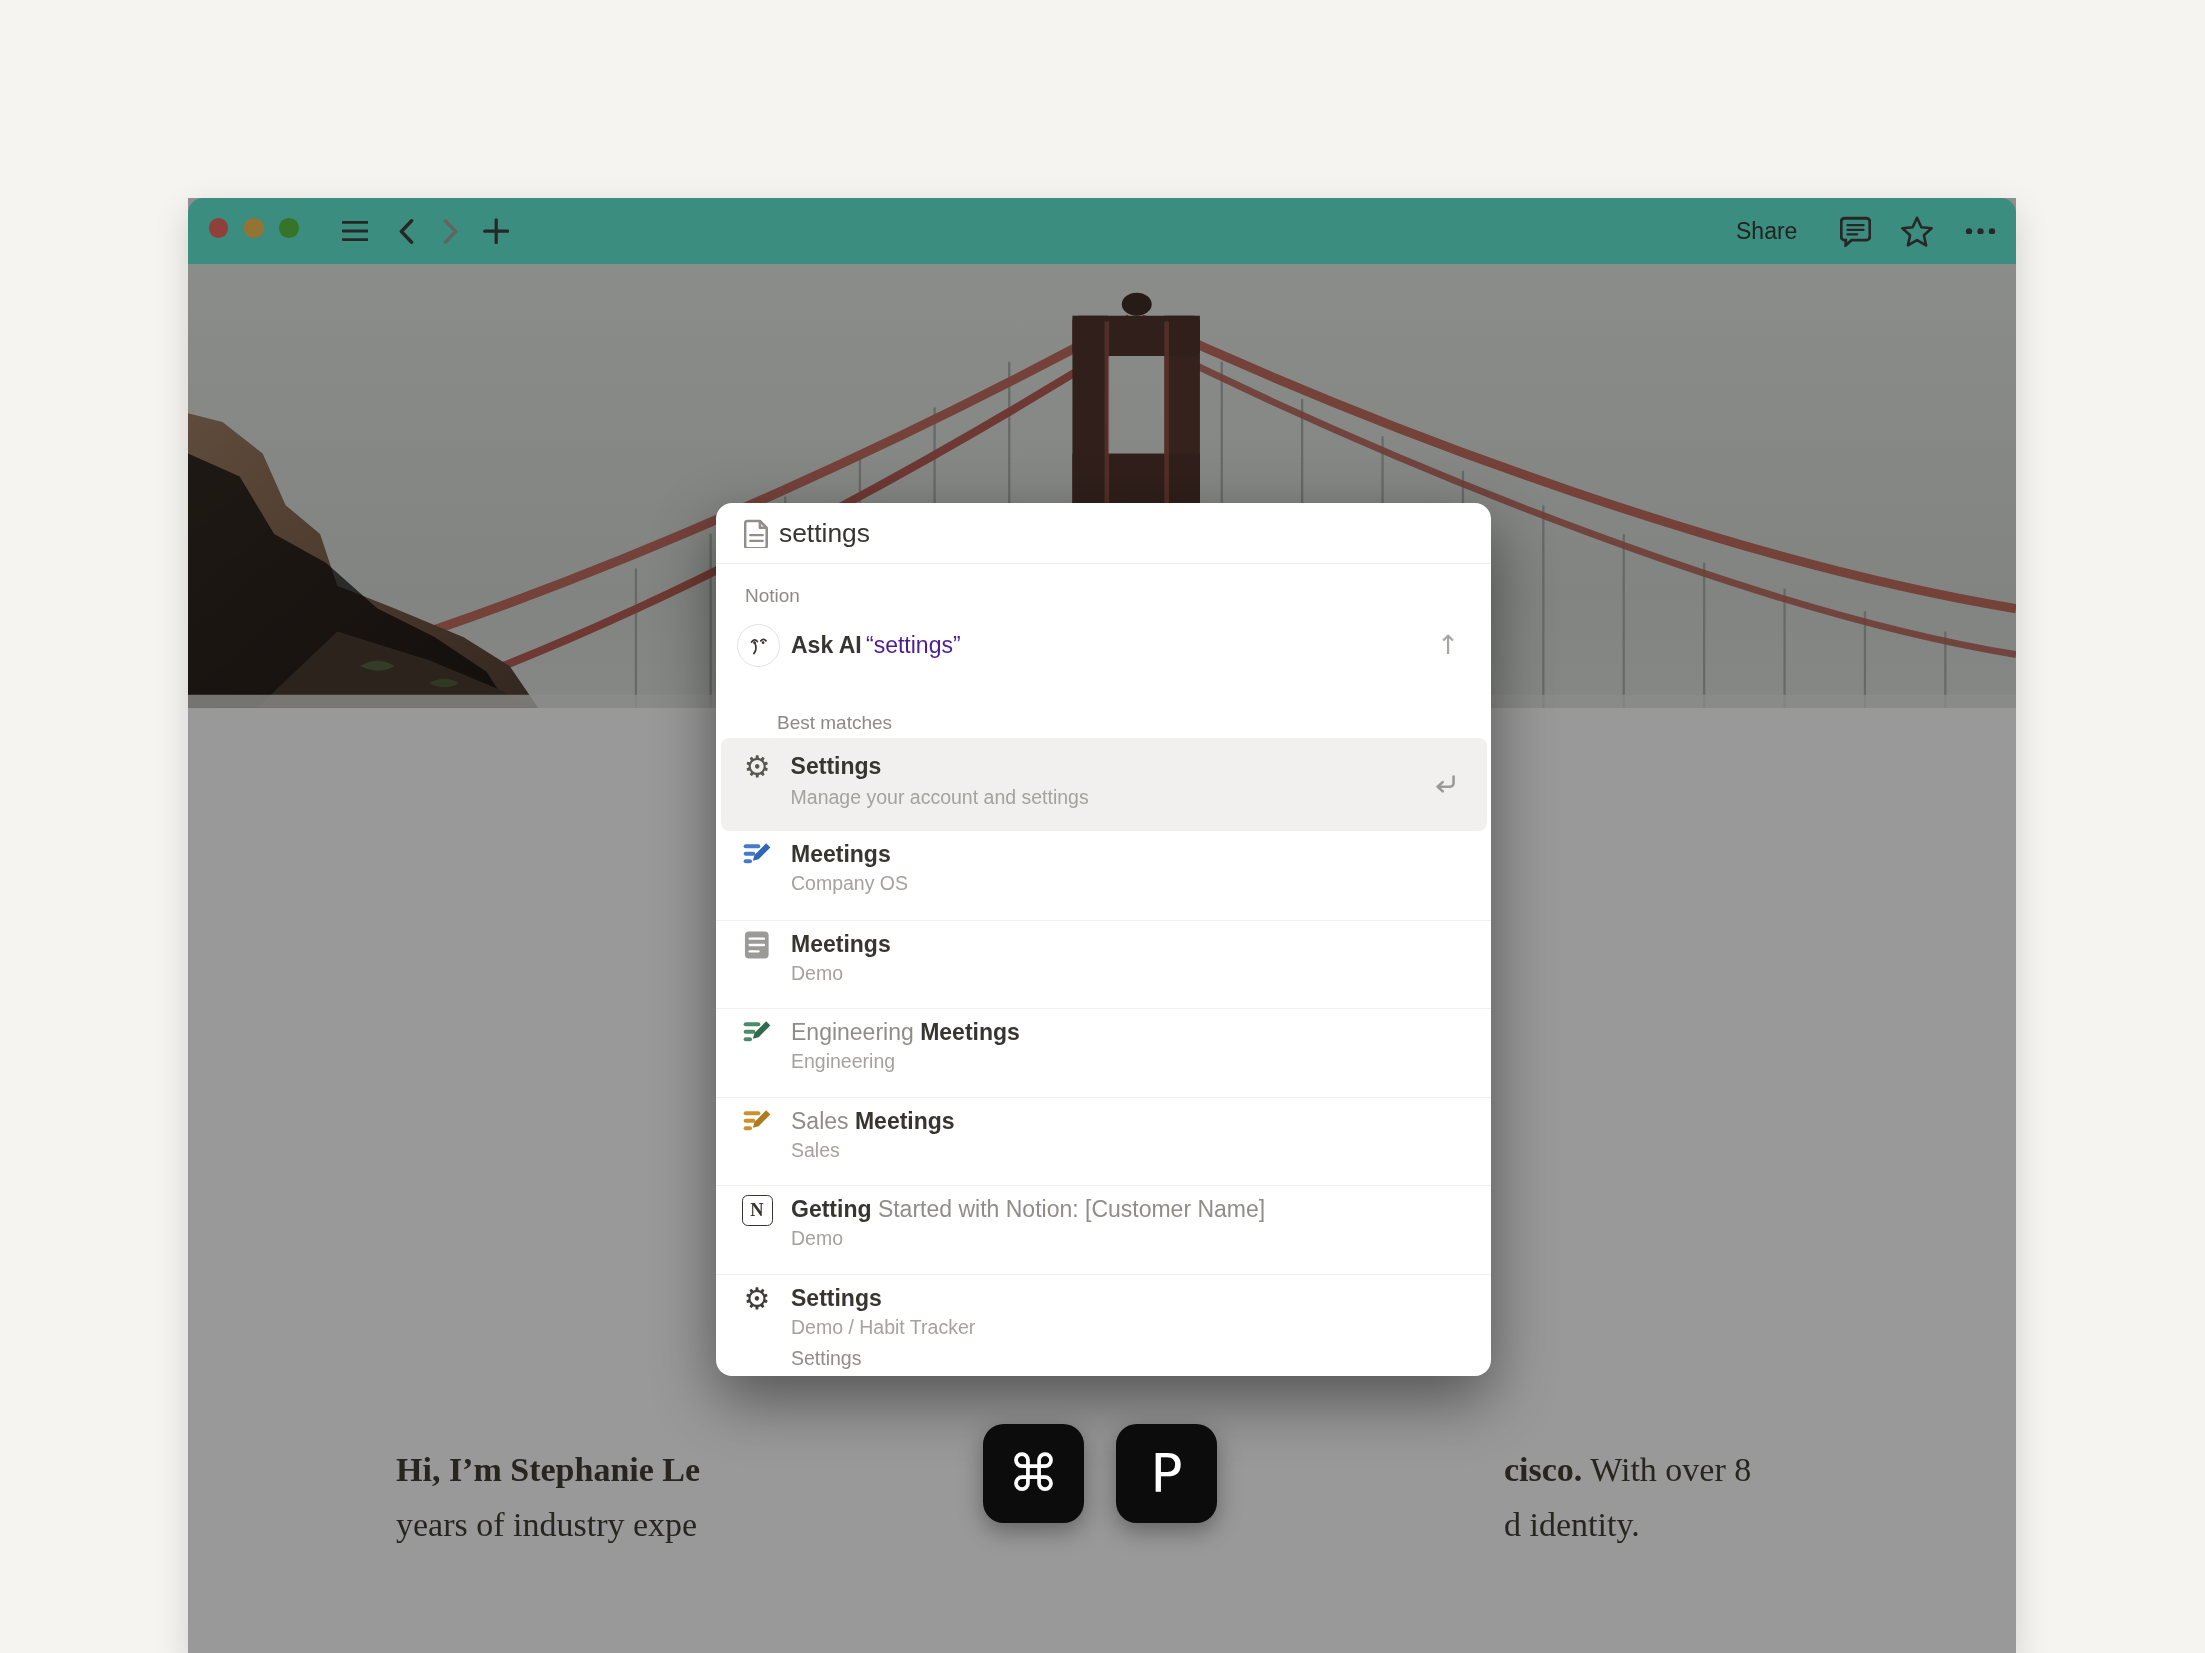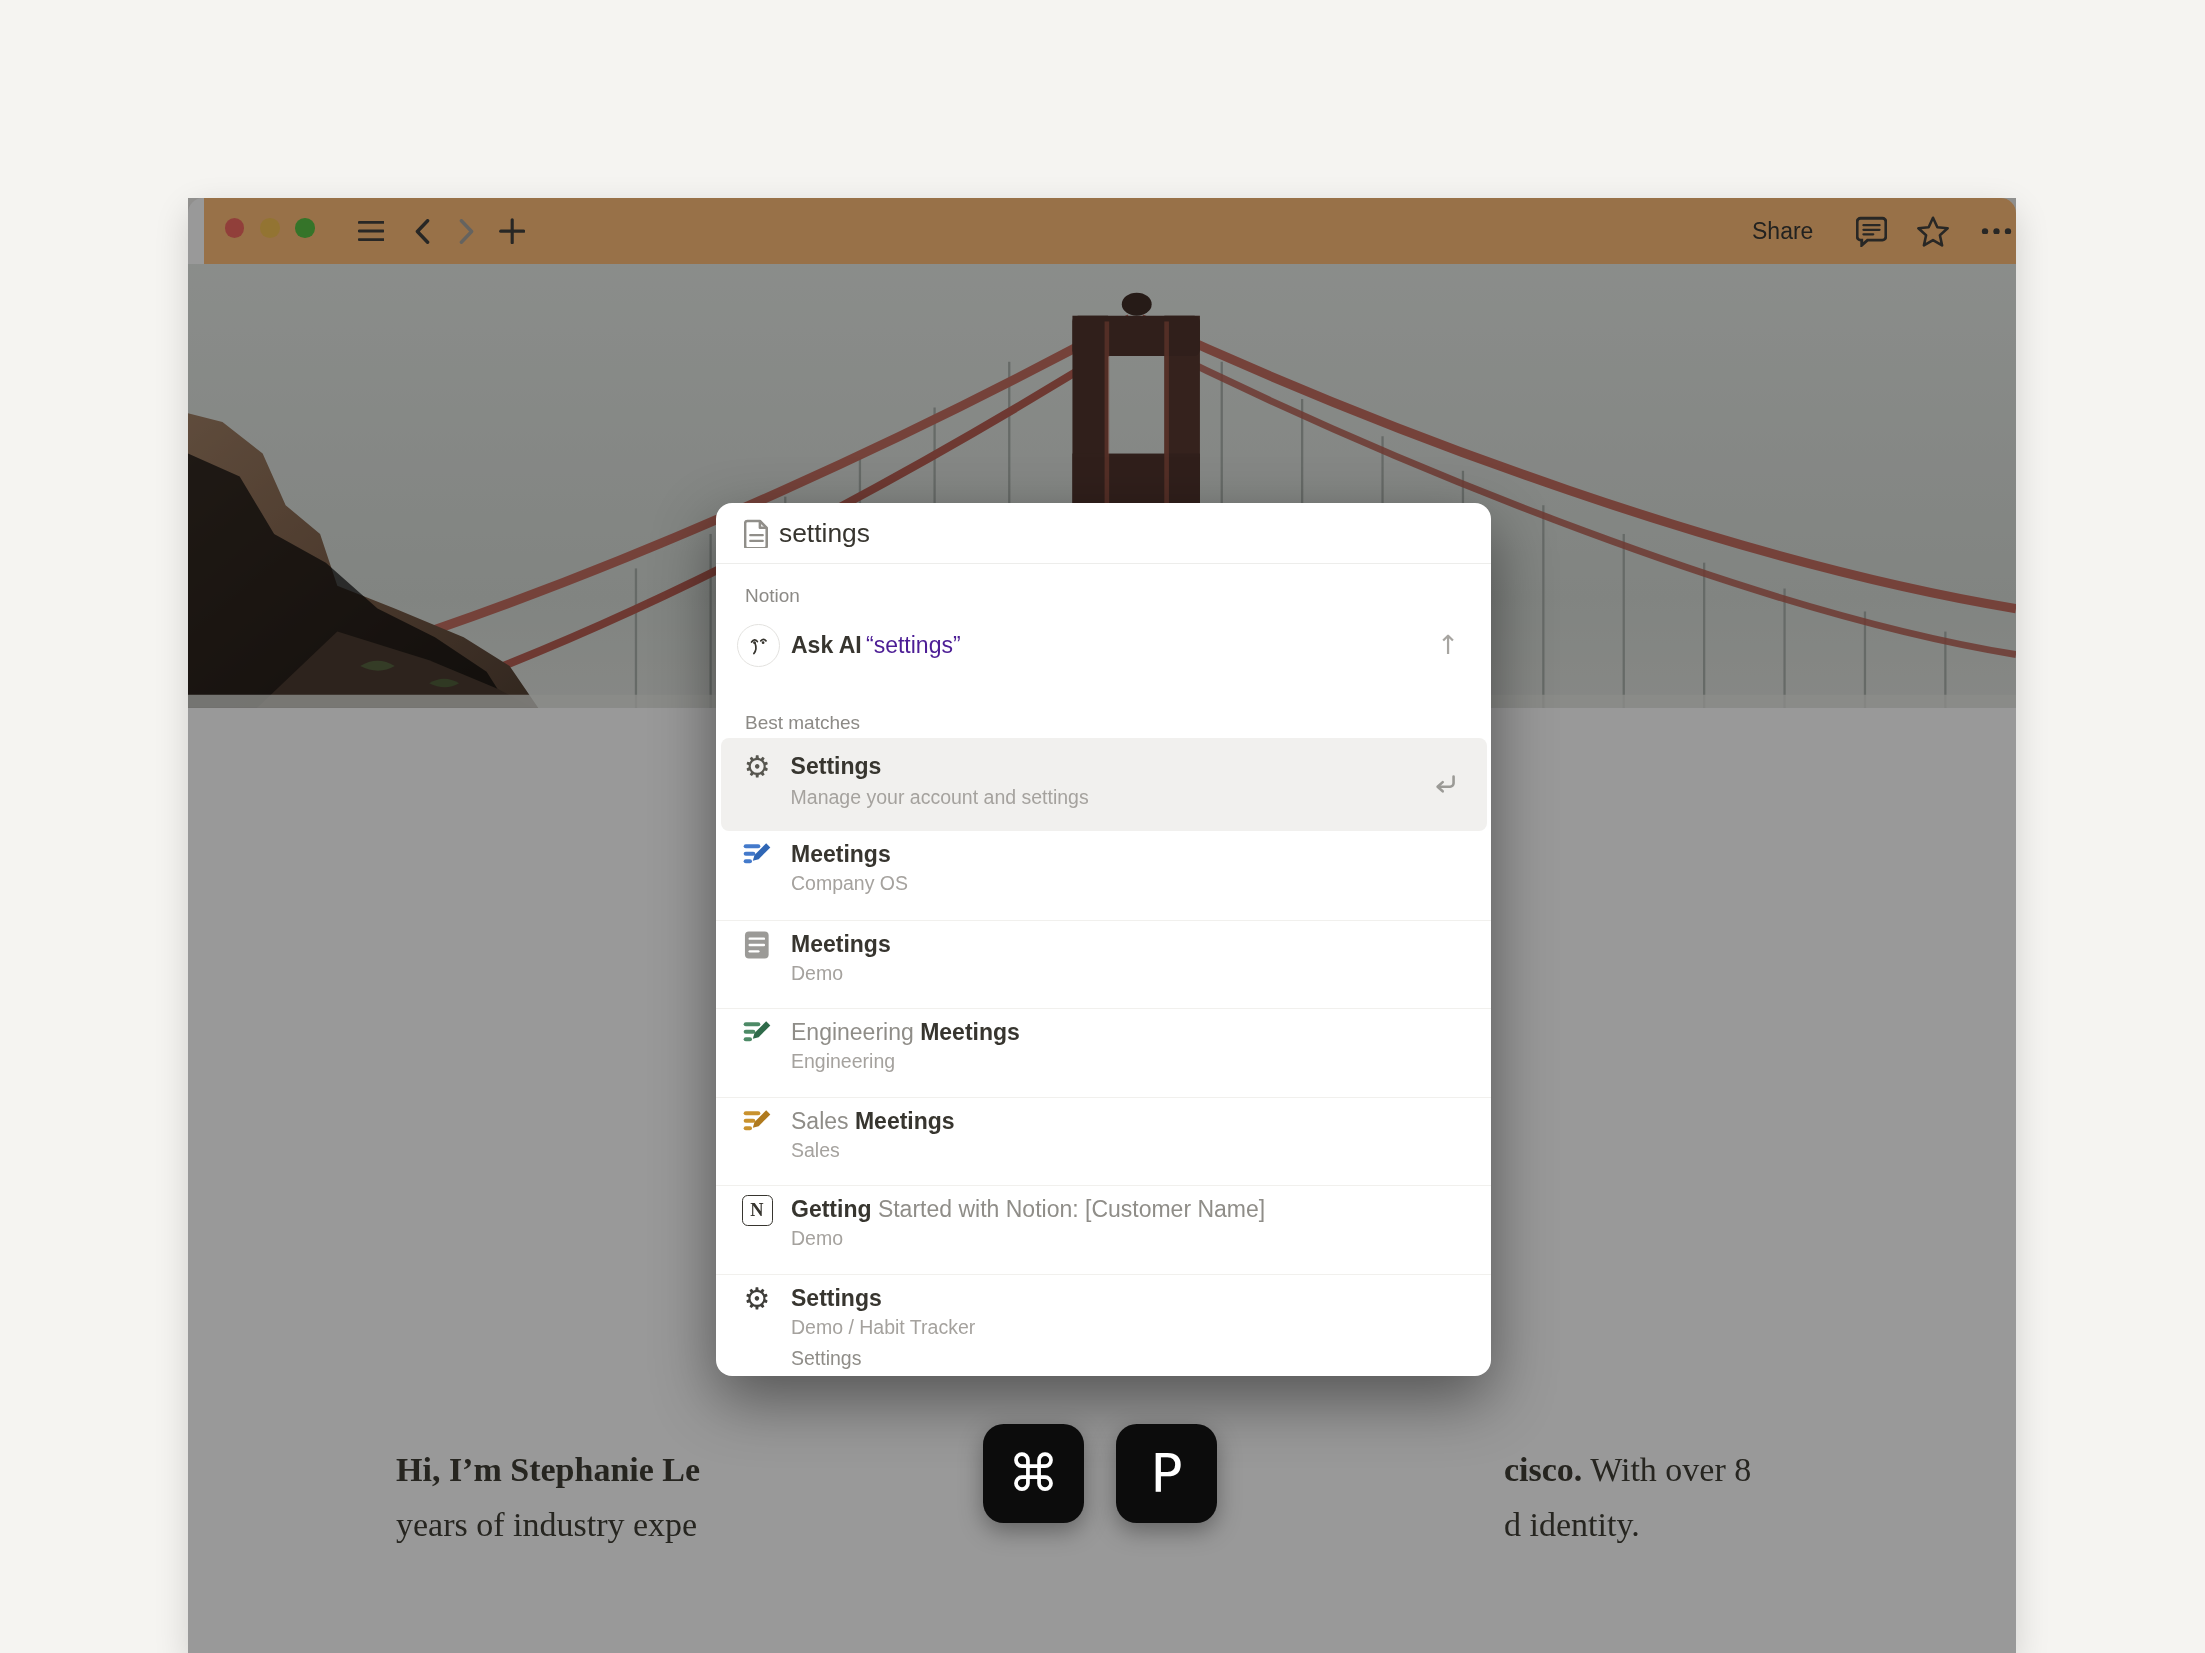--- a/index.html
+++ b/index.html
@@ -1,21 +1,21 @@
 <!DOCTYPE html>
 <html style="font-size:9.2px"><head>
 <meta charset="utf-8">
 <style>
   html,body{margin:0;padding:0;background:#f5f4f1;}
   #stage{position:relative;width:2205px;height:1654px;background:#f5f4f1;overflow:hidden;
          font-family:"Liberation Sans",sans-serif;color:#37352f;}
   
   #win{position:absolute;left:188px;top:198px;width:1828px;height:1456px;background:#ffffff;
        border-radius:15px 15px 0 0;overflow:hidden;box-shadow:0 11.5px 34px rgba(0,0,0,.15);}
-  #toolbar{position:absolute;left:16px;top:0;width:100%;height:66px;background:#fdba74;}
+  #toolbar{position:absolute;left:0;top:0;width:100%;height:66px;background:#5eead4;}
   .light{position:absolute;top:20px;width:19.5px;height:19.5px;border-radius:50%;}
   .tbicon{position:absolute;top:0;height:66px;display:flex;align-items:center;justify-content:center;}
   .share{position:absolute;top:0;height:66px;display:flex;align-items:center;font-size:23px;color:#33322f;}
   
   #cover{position:absolute;left:0;top:66px;width:1828px;height:444px;overflow:hidden;}
   
   #content{position:absolute;left:0;top:510px;width:100%;height:946px;background:#ffffff;
            font-family:"Liberation Serif",serif;}
   #pgtitle{position:absolute;left:208px;top:610px;font-size:76px;font-weight:700;color:#37352f;
            font-family:"Liberation Serif",serif;white-space:nowrap;}
@@ -219,21 +219,21 @@
             </g>
             <circle cx="13" cy="15" r="2.4" fill="#37352f"></circle>
             <circle cx="28" cy="15" r="2.4" fill="#37352f"></circle>
           </svg>
       </span>
       <span style="position:absolute;left:75px;top:16px;font-size:23px;font-weight:600;color:#37352f;">Ask AI</span>
       <span style="position:absolute;left:150px;top:16px;font-size:23px;color:#4c1d95;">“settings”</span>
       <span style="position:absolute;right:32px;top:12.6px;font-size:26.4px;color:#a7a5a1;font-family:'DejaVu Sans',sans-serif;">↑</span>
     </div>
 
-    <div class="seclabel" style="top:209px;">Best matches</div>
+    <div class="seclabel" style="top:209px;margin-left:32px;">Best matches</div>
 
     <div id="hlrow">
       <span class="ricon" style="left:20.7px;top:12.6px;">
           <span class="gearglyph" style="color:#57564f;">⚙</span>
         </span>
       <span class="rtitle dark" style="left:70px;top:15px;">Settings</span>
       <span class="rsub" style="left:70px;top:48px;">Manage your account and settings</span>
       <svg style="position:absolute;right:30px;top:36px;" width="24" height="22" viewBox="0 0 42 38">
           <path d="M36 4 v12 a6 6 0 0 1 -6 6 H 10" fill="none" stroke="#9b9a96" stroke-width="4.5" stroke-linecap="round"></path>
           <polyline points="17,14 8,22 17,30" fill="none" stroke="#9b9a96" stroke-width="4.5" stroke-linecap="round" stroke-linejoin="round"></polyline>

